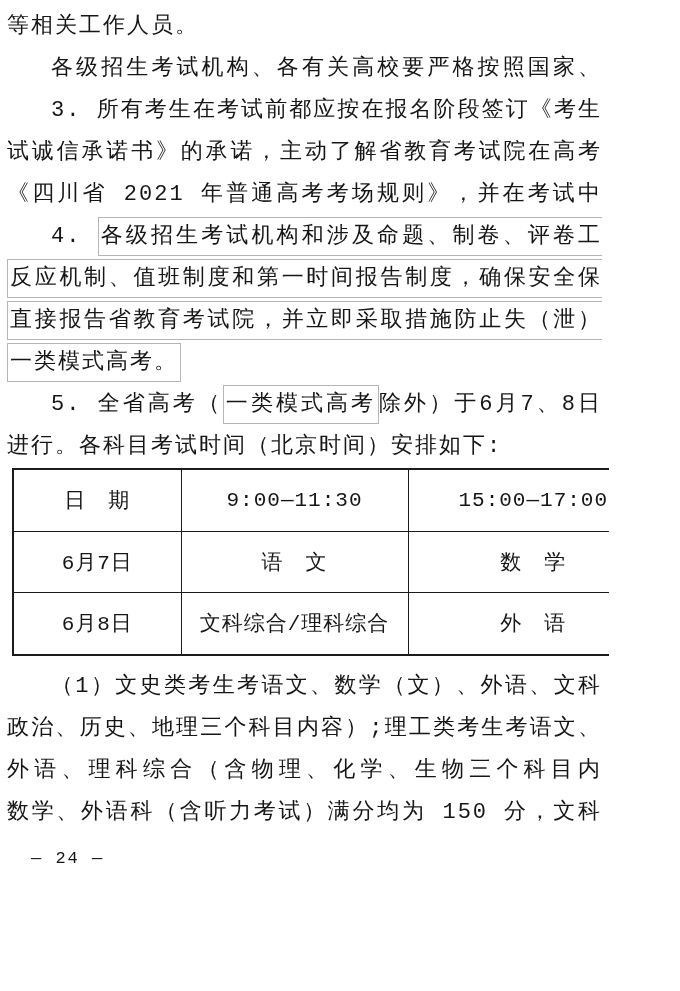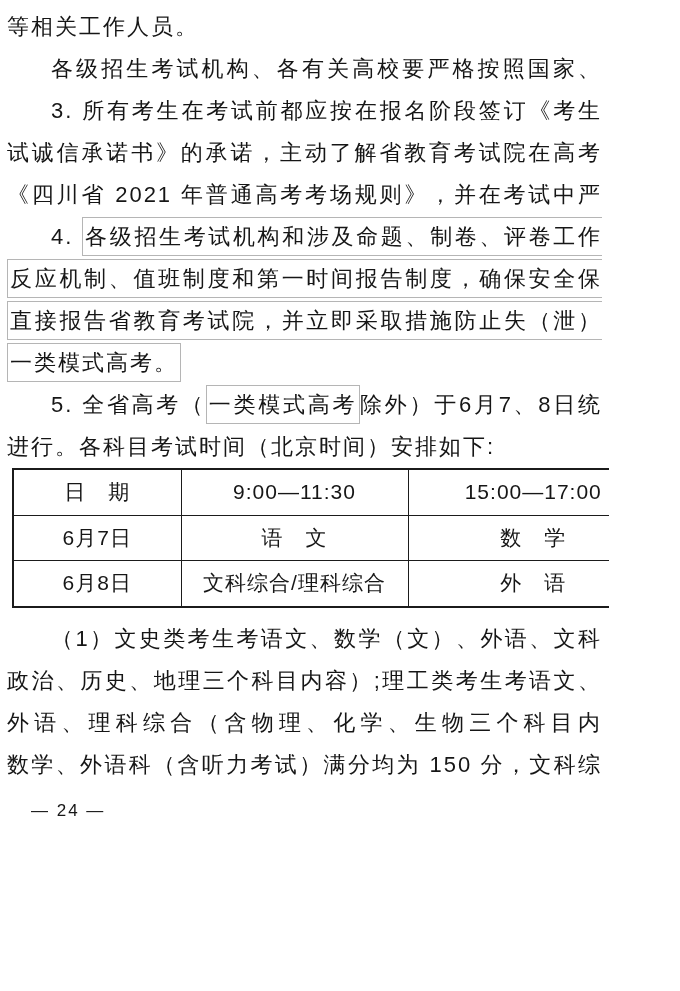--- a/index.html
+++ b/index.html
@@ -2,21 +2,21 @@
 <html lang="zh"><head>
 <meta charset="utf-8">
 <style>
   html, body { margin: 0; padding: 0; background: #ffffff; }
   .page {
     position: relative;
     width: 609px;
     height: 991px;
     background: #ffffff;
     color: #161616;
-    font-family: Liberation Sans, sans-serif;
+    font-family: Liberation Mono, monospace;
     overflow: hidden;
   }
   .content { padding: 6px 7px 0 7px; }
   .line {
     height: 42px;
     line-height: 42px;
     font-size: 22px;
     letter-spacing: 2px;
     white-space: nowrap;
     overflow: visible;
@@ -41,21 +41,21 @@
     margin-left: 5px;
     border: 2px solid #1b1b1b;
   }
   table.exam td {
     border: 1.5px solid #1b1b1b;
     height: 28.5px;
     text-align: center;
     vertical-align: middle;
     font-size: 21px;
     letter-spacing: 1px;
-    padding: 8px;
+    padding: 16px;
   }
   .after-table { margin-top: 10px; }
   .footer {
     margin: 10px 0 0 24px;
     font-size: 17px;
     letter-spacing: 2px;
     height: 30px;
     line-height: 30px;
   }
 </style>

